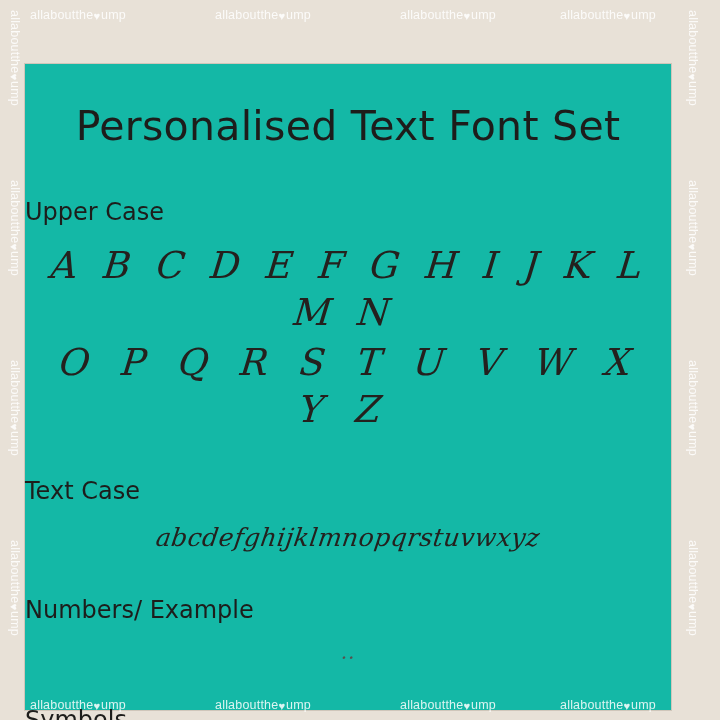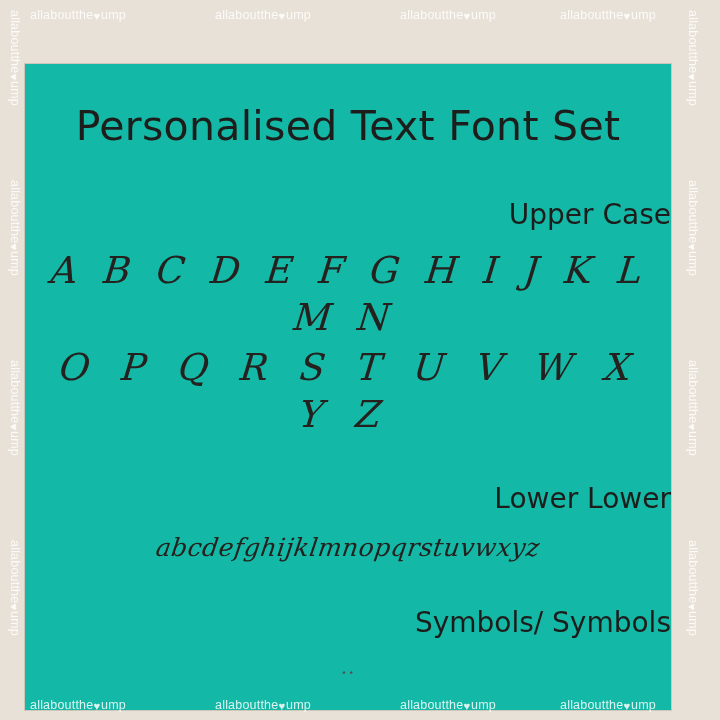--- a/index.html
+++ b/index.html
@@ -59,22 +59,22 @@
   .title {
     text-align: center;
     font-size: 41px;
     color: #1d1d1b;
     margin-top: 38px;
     font-weight: 400;
     letter-spacing: 0.3px;
     font-family: "DejaVu Sans", sans-serif;
   }
   .section-label {
-    text-align: right;
-    font-size: 28px;
+    text-align: left;
+    font-size: 24px;
     color: #1d1d1b;
     font-weight: 400;
     font-family: "DejaVu Sans", sans-serif;
   }
   .label-upper { margin-top: 48px; }
   .label-lower { margin-top: 44px; }
   .label-numbers { margin-top: 44px; }
   .label-example { margin-top: 40px; }
 
   .script {
@@ -150,24 +150,24 @@
   </div>
 
   <div class="card">
 
     <div class="title">Personalised Text Font Set</div>
 
     <div class="section-label label-upper">Upper Case</div>
     <div class="script upper-row">A B C D E F G H I J K L M N</div>
     <div class="script upper-row2">O P Q R S T U V W X Y Z</div>
 
-    <div class="section-label label-lower">Lower Lower</div>
+    <div class="section-label label-lower">Text Case</div>
     <div class="script lower-row">abcdefghijklmnopqrstuvwxyz</div>
 
-    <div class="section-label label-numbers">Symbols/ Symbols</div>
+    <div class="section-label label-numbers">Numbers/ Example</div>
     <div class="script numbers-row">..</div>
 
     <div class="section-label label-example">Symbols</div>
     <div class="script example-row">
       <span class="ex-part">archie</span>
       <span class="ex-part">Archie</span>
       <span class="ex-part ex-caps">ARCHIE</span>
     </div>
 
   </div>

